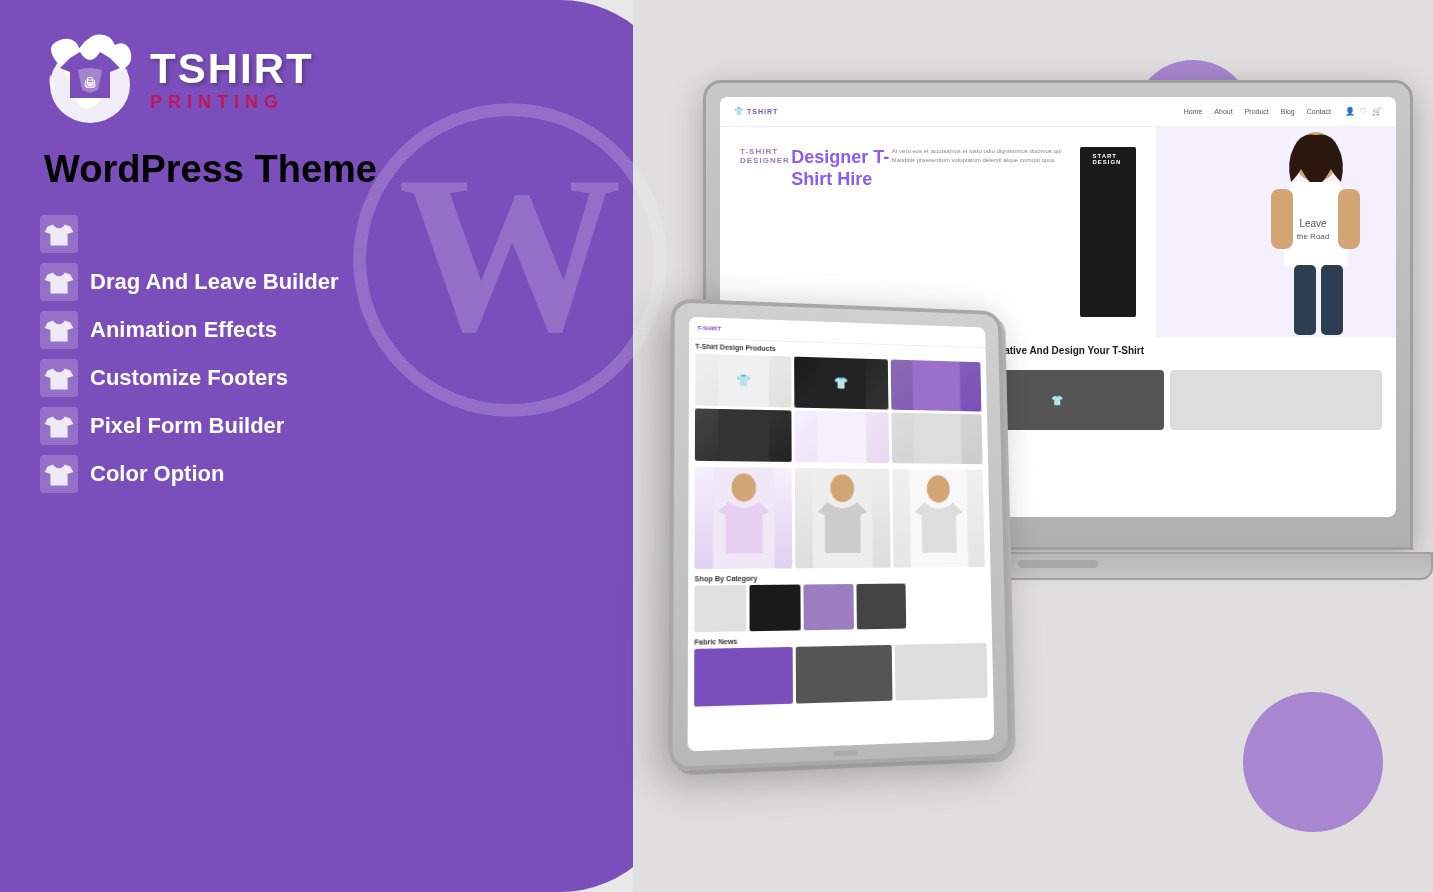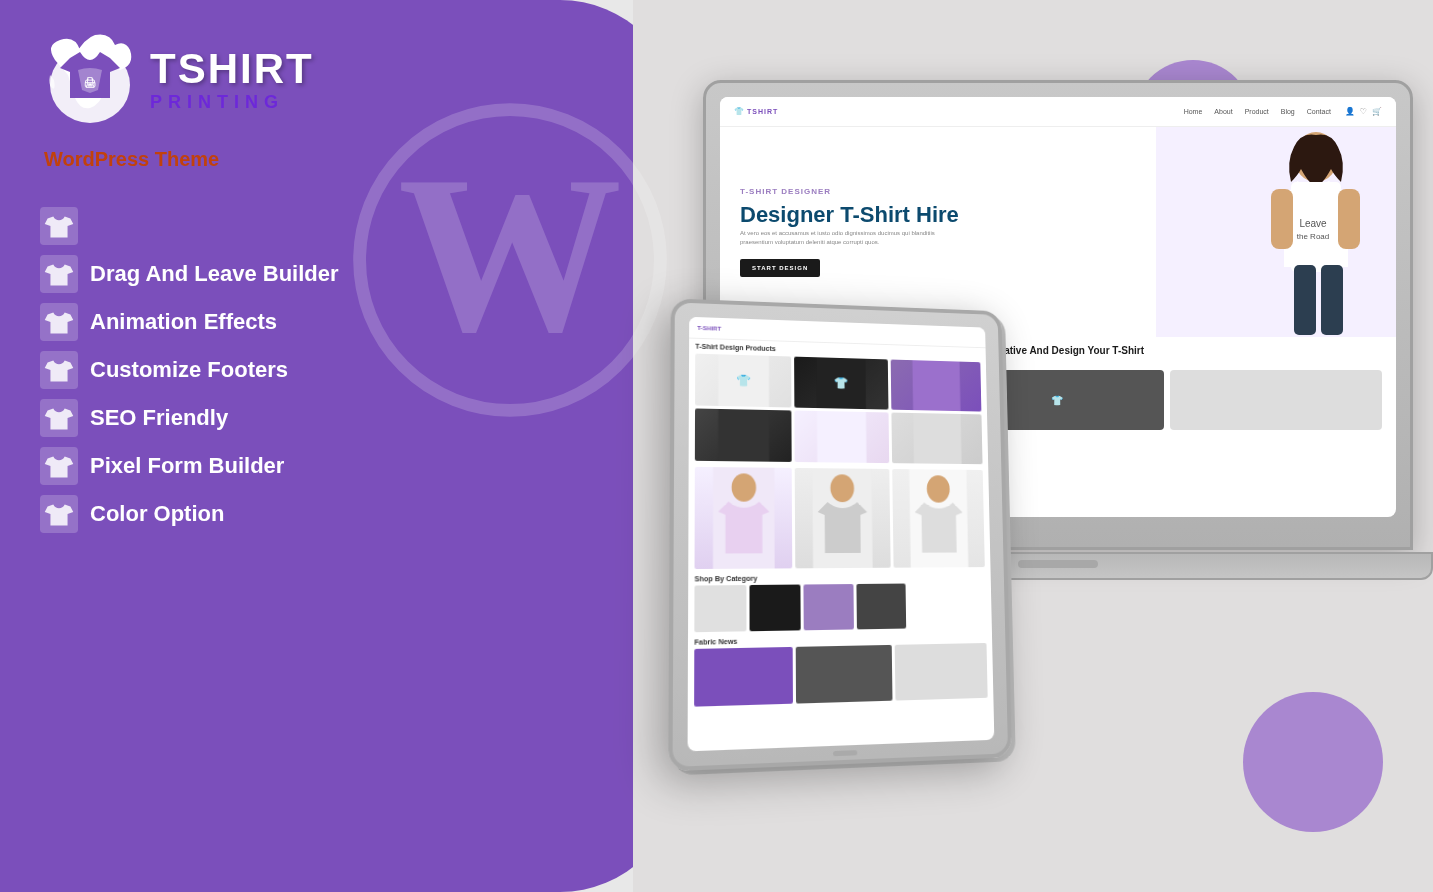--- a/index.html
+++ b/index.html
@@ -78,31 +78,31 @@
       font-weight: 900;
       color: #fff;
       letter-spacing: 2px;
       line-height: 1;
       text-shadow: 2px 2px 4px rgba(0,0,0,0.3);
     }
 
     .logo-subtitle {
       font-size: 18px;
       font-weight: 600;
-      color: #6d28d9;
+      color: #be185d;
       letter-spacing: 6px;
       text-transform: uppercase;
       margin-top: 2px;
     }
 
     .wp-theme-label {
-      font-size: 20px;
+      font-size: 38px;
       font-weight: 700;
-      color: #c2410c;
-      margin-bottom: 36px;
+      color: #000000;
+      margin-bottom: 24px;
       margin-left: 4px;
     }
 
     
     .feature-list {
       list-style: none;
     }
 
     .feature-item {
       display: flex;
@@ -215,36 +215,36 @@
     .screen-hero {
       display: flex;
       height: 210px;
       background: #fff;
     }
 
     .screen-hero-left {
       flex: 1;
       padding: 20px 20px;
       display: flex;
-      flex-direction: column;
+      flex-direction: row;
       justify-content: center;
     }
 
     .screen-hero-tag {
       font-size: 8px;
       color: #9b7dc0;
       font-weight: 600;
       letter-spacing: 1px;
       margin-bottom: 6px;
     }
 
     .screen-hero-title {
-      font-size: 22px;
+      font-size: 18px;
       font-weight: 800;
-      color: #0c4a6e;
+      color: #8b5cf6;
       line-height: 1.2;
       margin-bottom: 0;
     }
 
     .screen-hero-desc {
       font-size: 6px;
       color: #888;
       line-height: 1.5;
       margin-bottom: 12px;
       max-width: 200px;
@@ -527,27 +527,20 @@
         <rect width="40" height="40" rx="4" fill="white" opacity="0.2"></rect>
         <path d="M8,12 L5,18 L11,20 L11,32 L29,32 L29,20 L35,18 L32,12 L26,10 Q24,14 20,14 Q16,14 14,10 Z" fill="white" opacity="0.85"></path>
       </svg>
       <span class="feature-text">Customize Footers</span>
     </li>
     <li class="feature-item">
       <svg class="tshirt-icon-svg" viewBox="0 0 40 40">
         <rect width="40" height="40" rx="4" fill="white" opacity="0.2"></rect>
         <path d="M8,12 L5,18 L11,20 L11,32 L29,32 L29,20 L35,18 L32,12 L26,10 Q24,14 20,14 Q16,14 14,10 Z" fill="white" opacity="0.85"></path>
       </svg>
-      <span class="feature-text">SEO Friendly</span>
-    </li>
-    <li class="feature-item">
-      <svg class="tshirt-icon-svg" viewBox="0 0 40 40">
-        <rect width="40" height="40" rx="4" fill="white" opacity="0.2"></rect>
-        <path d="M8,12 L5,18 L11,20 L11,32 L29,32 L29,20 L35,18 L32,12 L26,10 Q24,14 20,14 Q16,14 14,10 Z" fill="white" opacity="0.85"></path>
-      </svg>
       <span class="feature-text">Pixel Form Builder</span>
     </li>
     <li class="feature-item">
       <svg class="tshirt-icon-svg" viewBox="0 0 40 40">
         <rect width="40" height="40" rx="4" fill="white" opacity="0.2"></rect>
         <path d="M8,12 L5,18 L11,20 L11,32 L29,32 L29,20 L35,18 L32,12 L26,10 Q24,14 20,14 Q16,14 14,10 Z" fill="white" opacity="0.85"></path>
       </svg>
       <span class="feature-text">Color Option</span>
     </li>
   </ul>

